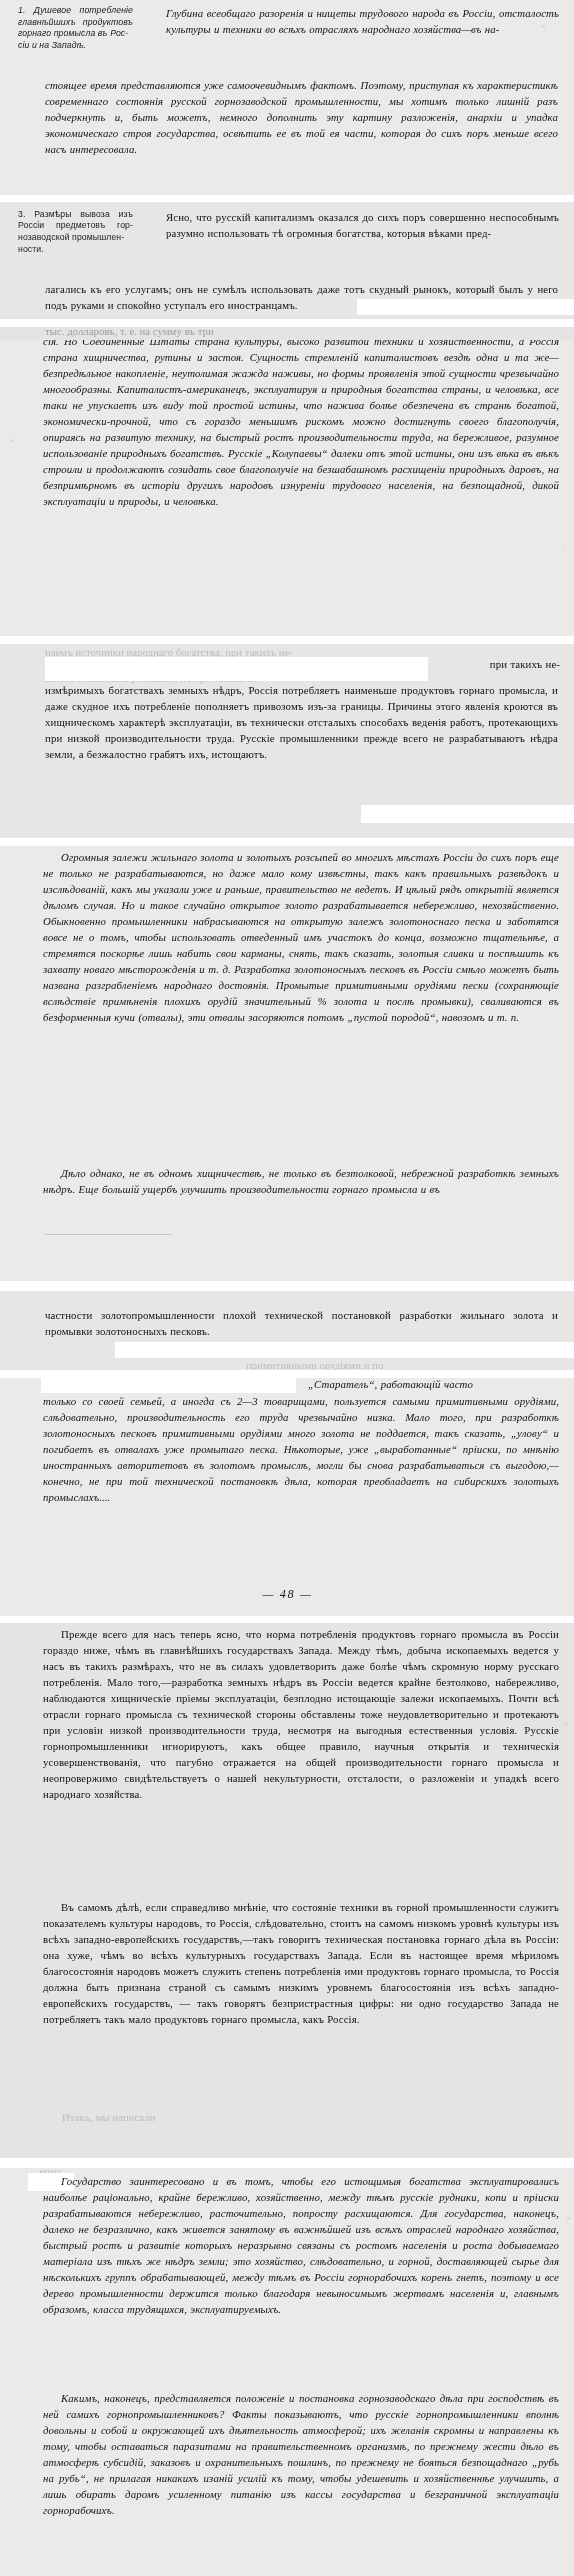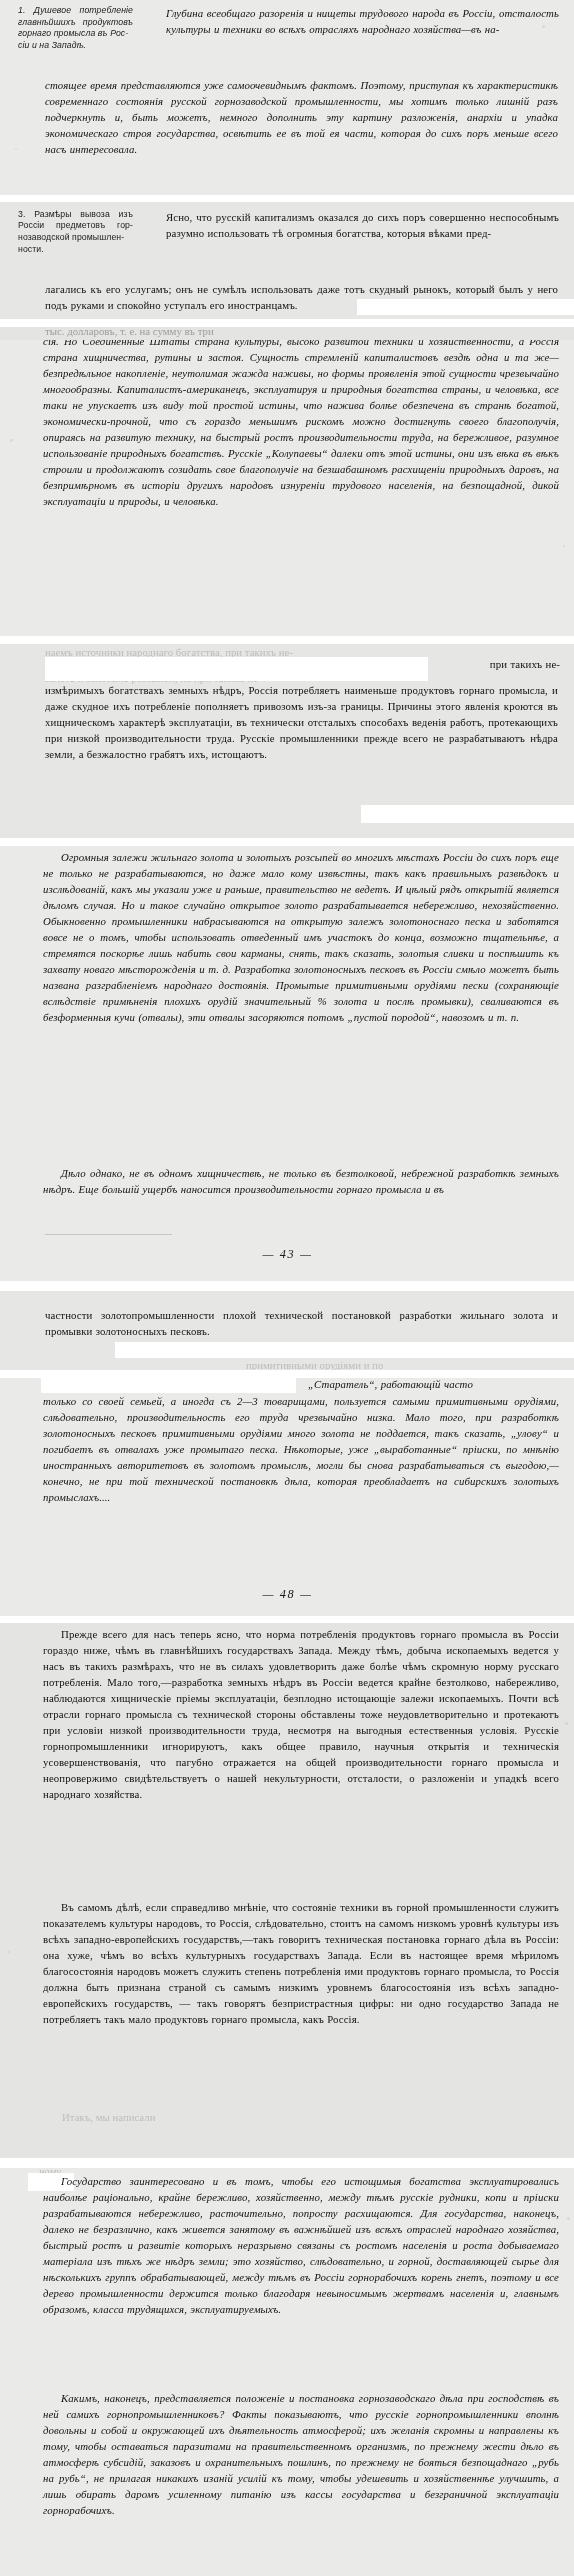--- a/index.html
+++ b/index.html
@@ -179,26 +179,23 @@
     <div class="mask" style="left:361px;top:161px;width:214px;height:18px;"></div>
   </div>
 
   <div class="mask" style="left:0;top:838px;width:575px;height:8.2px;"></div>
 
   <div class="frag paper-c" style="top:846px; height:435px;">
     <div class="col indent" style="left:43px; top:3.3px; width:516px;">
       <span>Огромныя залежи жильнаго золота и золотыхъ розсыпей во многихъ мѣстахъ Россіи до сихъ поръ еще не только не разрабатываются, но даже мало кому извѣстны, такъ какъ правильныхъ развѣдокъ и изслѣдованій, какъ мы указали уже и раньше, правительство не ведетъ. И цѣлый рядъ открытій является дѣломъ случая. Но и такое случайно открытое золото разрабатывается небережливо, нехозяйственно. Обыкновенно промышленники набрасываются на открытую залежъ золотоноснаго песка и заботятся вовсе не о томъ, чтобы использовать отведенный имъ участокъ до конца, возможно тщательнѣе, а стремятся поскорѣе лишь набить свои карманы, снять, такъ сказать, золотыя сливки и поспѣшить къ захвату новаго мѣсторожденія и т. д. Разработка золотоносныхъ песковъ въ Россіи смѣло можетъ быть названа разграбленіемъ народнаго достоянія. Промытые примитивными орудіями пески (сохраняющіе вслѣдствіе примѣненія плохихъ орудій значительный % золота и послѣ промывки), сваливаются въ безформенныя кучи (отвалы), эти отвалы засоряются потомъ „пустой породой“, навозомъ и т. п.</span>
     </div>
     <div class="col indent" style="left:43px; top:319px; width:516px;">
-      <span>Дѣло однако, не въ одномъ хищничествѣ, не только въ безтолковой, небрежной разработкѣ земныхъ нѣдръ. Еще большій ущербъ наносится производительности горнаго промысла и въ</span>
+      <span>Дѣло однако, не въ одномъ хищничествѣ, не только въ безтолковой, небрежной разработкѣ земныхъ нѣдръ. Еще большій ущербъ улучшить производительности горнаго промысла и въ</span>
     </div>
     <div class="rule" style="left:45px; top:388px; width:127px;"></div>
-    <div class="folio" style="left:0; top:401px;">
-      <span>—  43  —</span>
-    </div>
   </div>
 
   <div class="mask" style="left:0;top:1281px;width:575px;height:10px;"></div>
 
   <div class="frag paper-b" style="top:1291px; height:79px;">
     <div class="col" style="left:45px; top:16.4px; width:513px;">
       <span>частности золотопромышленности плохой технической постановкой разработки жильнаго золота и промывки золотоносныхъ песковъ.</span>
     </div>
 
     <div class="mask" style="left:115px;top:51px;width:460px;height:16.4px;"></div>

